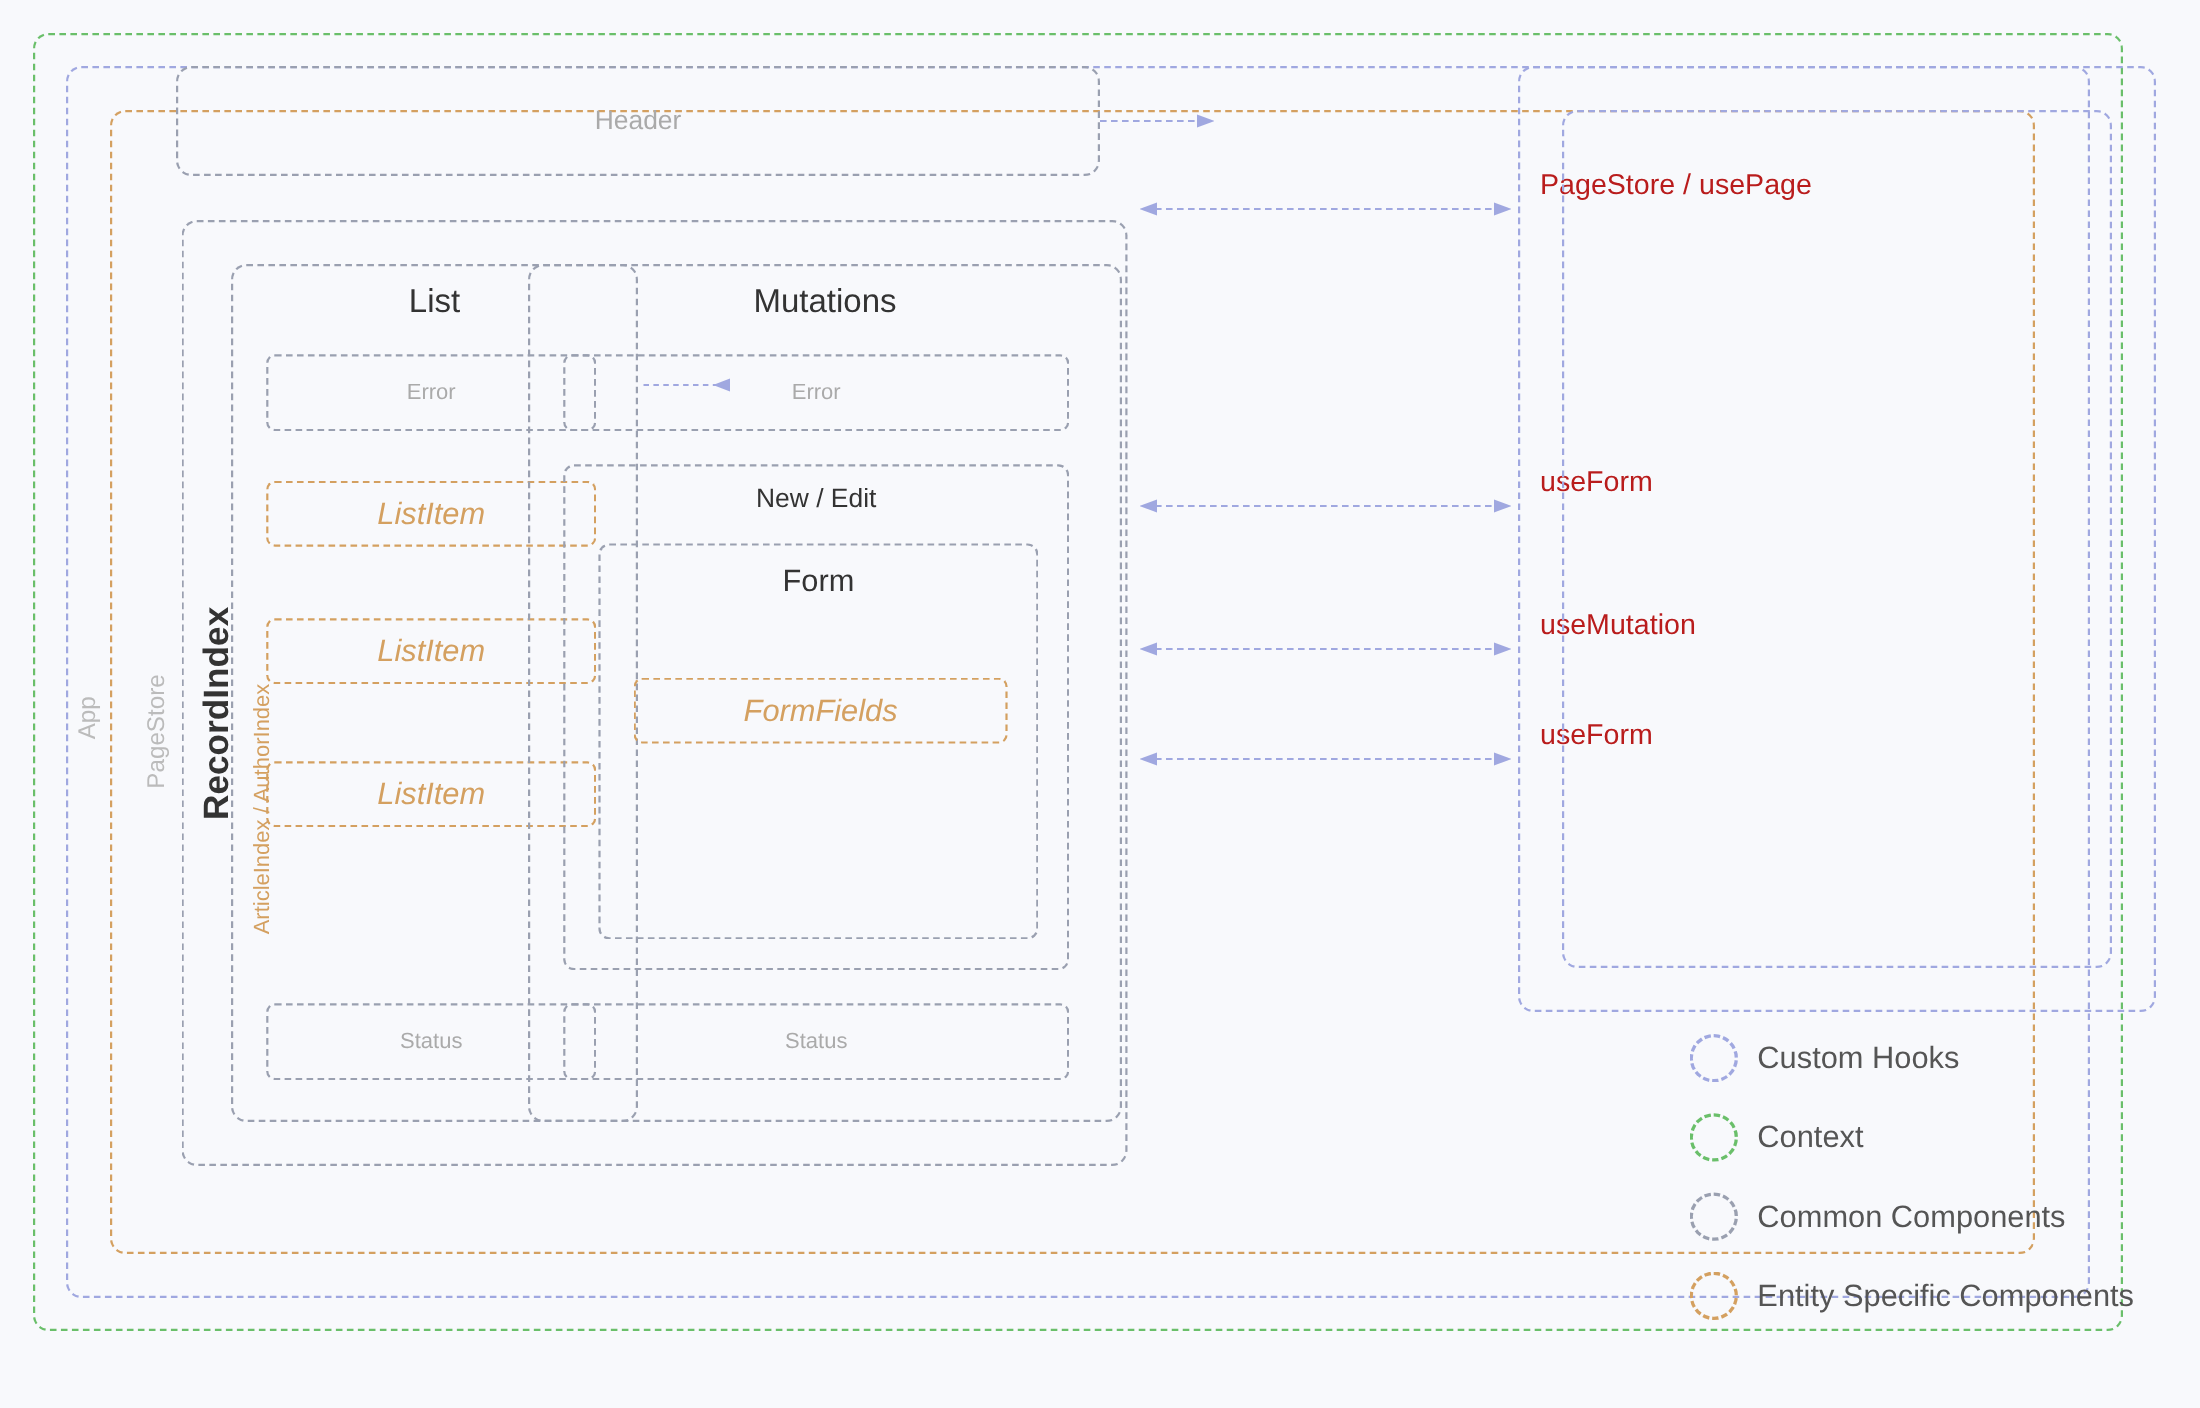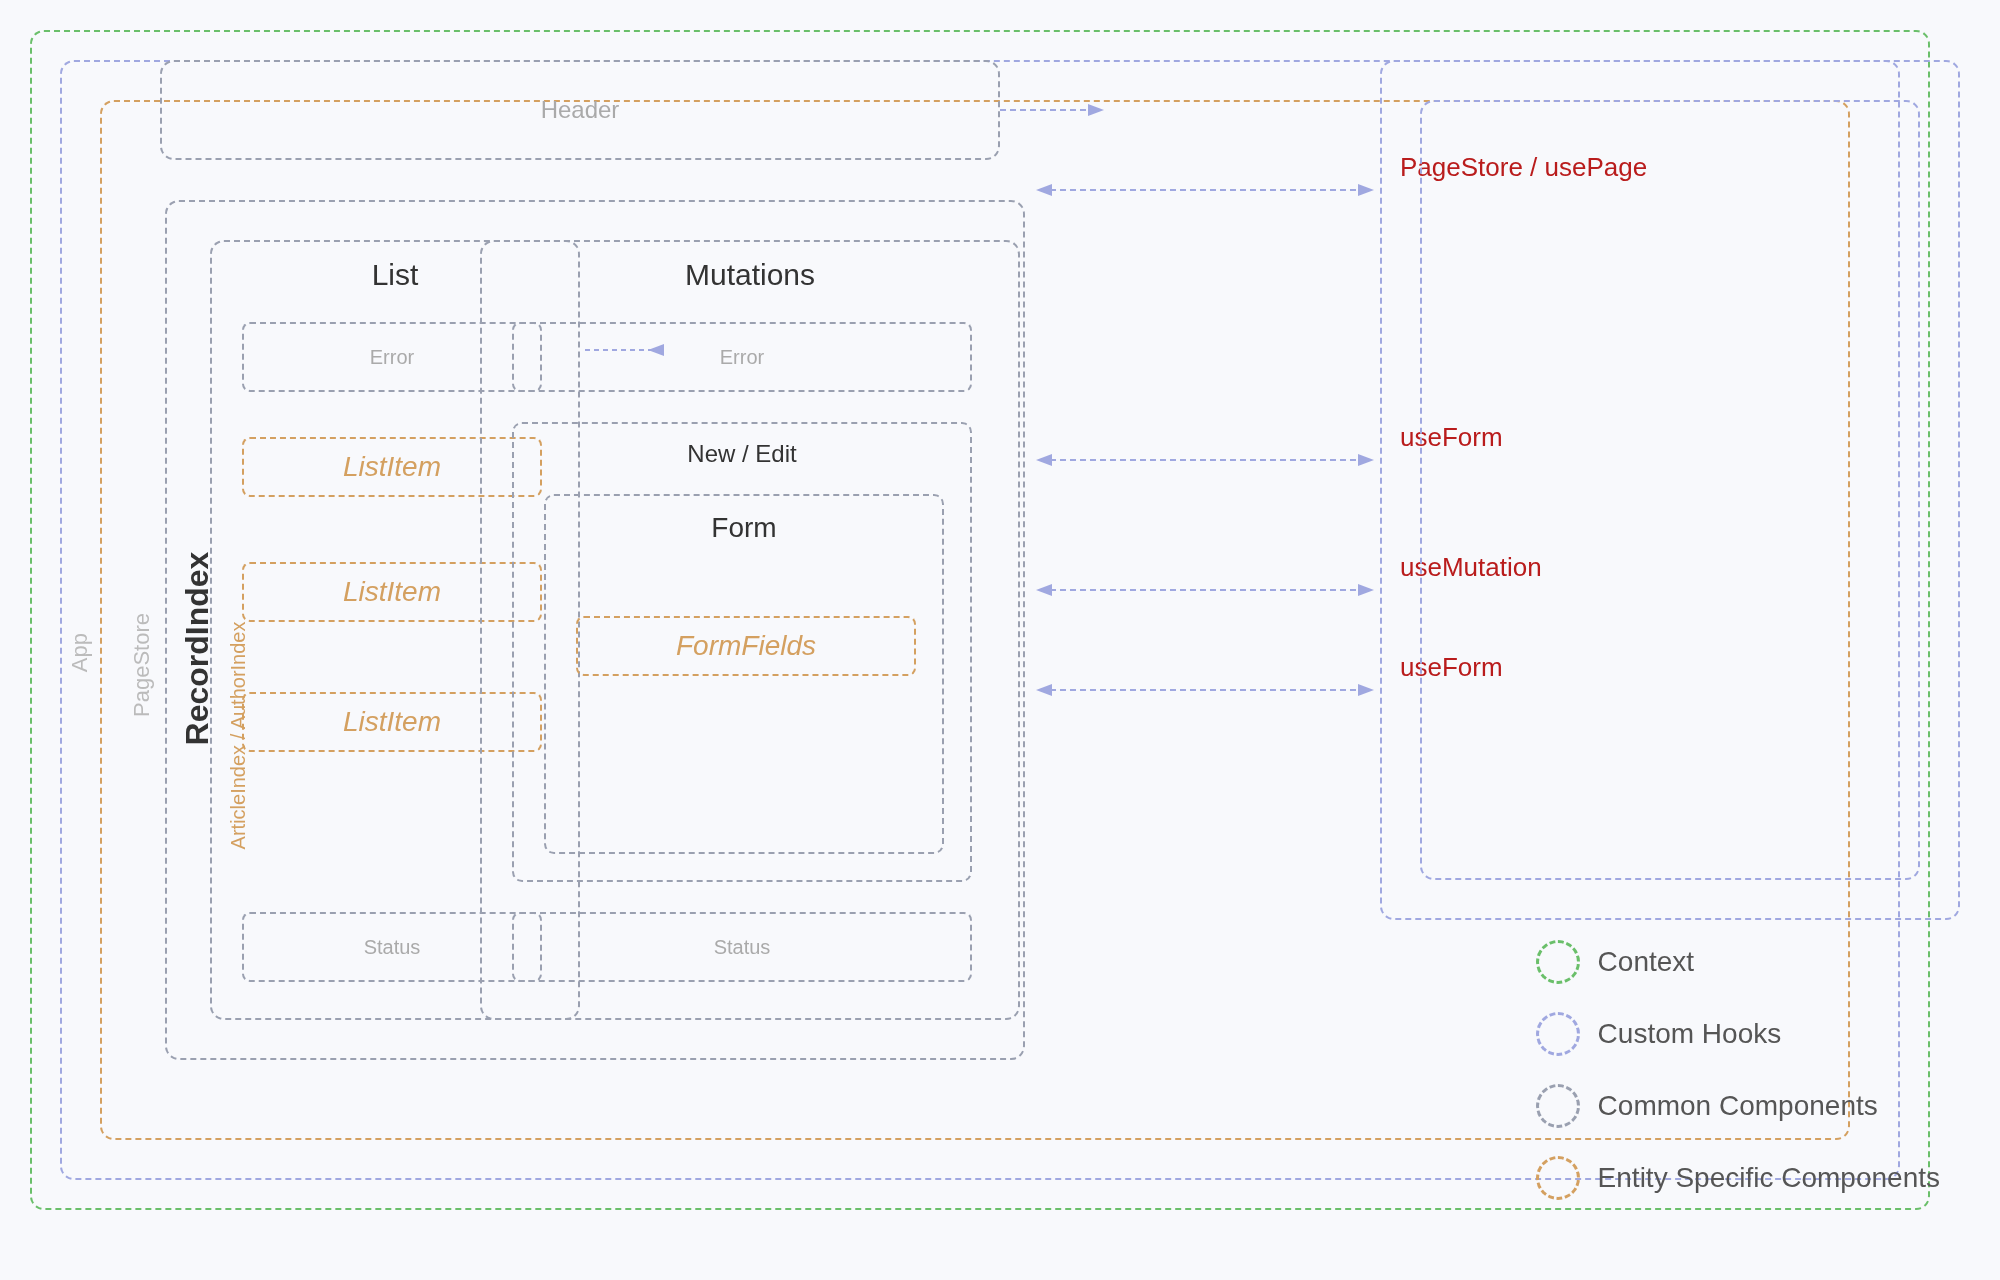--- a/index.html
+++ b/index.html
@@ -263,28 +263,28 @@
     <defs>
       <marker id="ah6" markerWidth="8" markerHeight="8" refX="6" refY="3" orient="auto">
         <path d="M8,0 L8,6 L0,3 z" fill="#a0a8e0"></path>
       </marker>
     </defs>
     <line x1="5" y1="10" x2="80" y2="10" stroke="#a0a8e0" stroke-width="2" stroke-dasharray="5,4" marker-end="url(#ah6)"></line>
   </svg>
 
   <div class="legend">
     <div class="legend-item">
+      <div class="legend-swatch blue"></div>
+      <span class="legend-label">Custom Hooks</span>
+    </div>
+    <div class="legend-item">
       <div class="legend-swatch green"></div>
       <span class="legend-label">Context</span>
     </div>
     <div class="legend-item">
-      <div class="legend-swatch blue"></div>
-      <span class="legend-label">Custom Hooks</span>
-    </div>
-    <div class="legend-item">
       <div class="legend-swatch gray"></div>
       <span class="legend-label">Common Components</span>
     </div>
     <div class="legend-item">
       <div class="legend-swatch orange"></div>
       <span class="legend-label">Entity Specific Components</span>
     </div>
   </div>
 
 </div>

